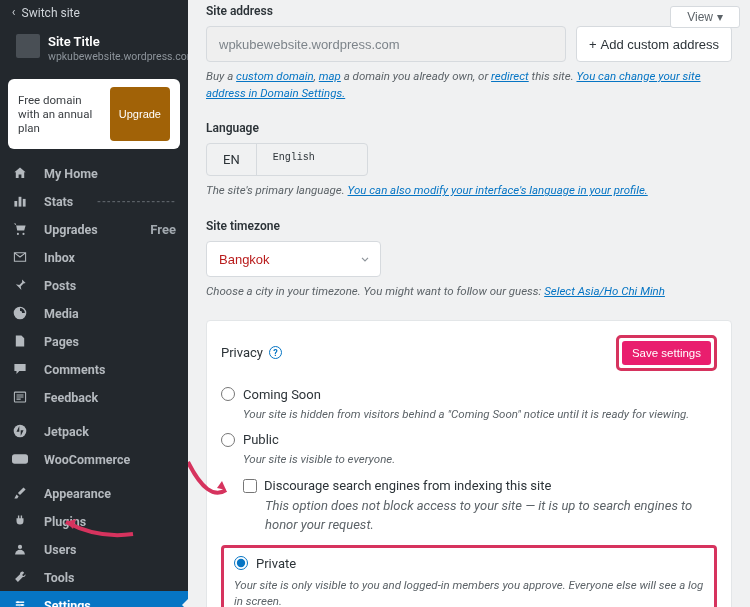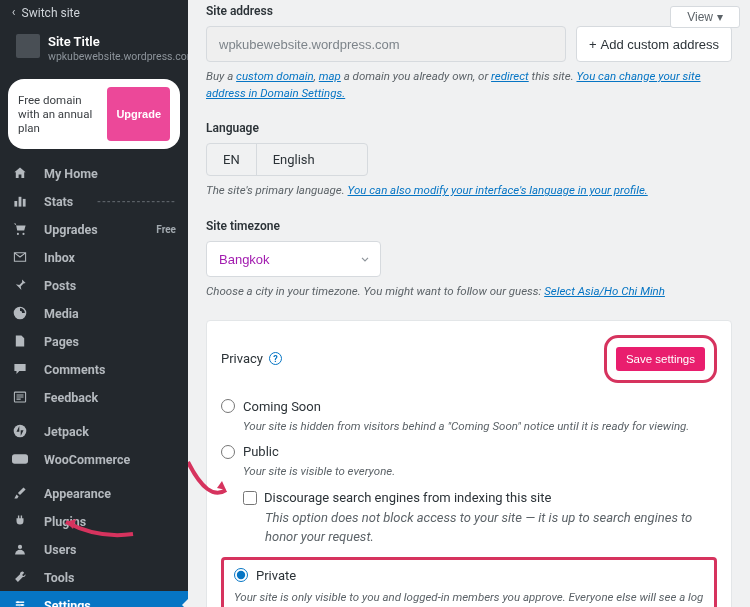--- a/index.html
+++ b/index.html
@@ -9,54 +9,54 @@
 .app { display: flex; height: 607px; width: 750px; }
 
 
 .sidebar { width: 188px; min-width: 188px; background: #23282d; color: #b4b9be; display: flex; flex-direction: column; overflow: hidden; }
 .sidebar-top { padding: 6px 12px; font-size: 12px; color: #cfd4d9; display: flex; align-items: center; gap: 6px; cursor: pointer; }
 .sidebar-top .chev { transform: rotate(180deg); display: inline-block; }
 .site-header { padding: 8px 16px 10px; display: flex; gap: 8px; align-items: flex-start; }
 .site-icon { width: 24px; height: 24px; background: #494f55; border-radius: 2px; flex-shrink: 0; }
 .site-meta .title { color: #fff; font-size: 13px; font-weight: 600; }
 .site-meta .sub { color: #8d949b; font-size: 10.5px; margin-top: 1px; }
-.promo { background: #fff; color: #3a3e42; border-radius: 16px; margin: 6px 8px 10px; padding: 8px 10px; font-size: 11.5px; display: flex; align-items: center; justify-content: space-between; gap: 8px; }
-.promo button { background: #ec4899; color: #fff; border: none; border-radius: 4px; padding: 21px 9px; font-size: 11px; font-weight: 700; cursor: pointer; }
+.promo { background: #fff; color: #3a3e42; border-radius: 6px; margin: 6px 8px 10px; padding: 8px 10px; font-size: 11.5px; display: flex; align-items: center; justify-content: space-between; gap: 8px; }
+.promo button { background: #a16207; color: #fff; border: none; border-radius: 4px; padding: 21px 9px; font-size: 11px; font-weight: 400; cursor: pointer; }
 .menu { list-style: none; }
 .menu-item { display: flex; align-items: center; gap: 16px; padding: 6px 12px; color: #b4b9be; cursor: pointer; font-size: 12.5px; position: relative; font-weight: bold; }
 .menu-item .icon { width: 16px; height: 16px; display: inline-flex; align-items: center; justify-content: center; flex-shrink: 0; }
-.menu-item .badge { margin-left: auto; font-size: 10px; color: #a2a9af; }
+.menu-item .badge { margin-left: auto; font-size: 13px; color: #a2a9af; }
 .menu-item .dash { margin-left: auto; font-size: 10px; color: #5b6167; letter-spacing: 1px; }
 .menu-item.active { background: #0675c4; color: #fff; }
 .menu-item.active::after { content: ""; position: absolute; right: -0.1px; top: 50%; transform: translateY(-50%); border-top: 6px solid transparent; border-bottom: 6px solid transparent; border-right: 6px solid #f0f1f2; }
 
 
 .main { flex: 1; background: #f0f1f2; overflow: hidden; position: relative; }
 .view-btn { position: absolute; top: 6px; right: 10px; background: #fff; border: 1px solid #d6dade; color: #5c6368; font-size: 12px; padding: 3px 16px; border-radius: 3px; cursor: pointer; display: flex; gap: 4px; align-items: center; }
 .content { padding: 4px 18px 10px 18px; height: 100%; overflow: hidden; }
 .section { margin-bottom: 20px; }
 .sec-label { font-size: 12px; font-weight: 600; color: #2c3338; margin-bottom: 8px; }
 .input-row { display: flex; gap: 10px; }
-.text-input { height: 36px; border: 1px solid #d6dade; border-radius: 4px; padding: 0 12px; font-size: 13px; color: #a21caf; background: #fff; }
+.text-input { height: 36px; border: 1px solid #d6dade; border-radius: 4px; padding: 0 12px; font-size: 13px; color: #b91c1c; background: #fff; }
 .text-input.disabled { background: #efefef; color: #7d848a; }
 .btn-outline { height: 36px; border: 1px solid #d6dade; background: #fff; border-radius: 4px; padding: 0 12px; font-size: 13px; color: #2c3338; cursor: pointer; display: inline-flex; align-items: center; gap: 4px; }
 .help { font-size: 11.5px; color: #5c6368; font-style: italic; margin-top: 6px; line-height: 1.45; }
 .help a { color: #0675c4; text-decoration: underline; }
 .lang-row { display: flex; border: 1px solid #d6dade; border-radius: 4px; overflow: hidden; width: max-content; }
 .lang-code { padding: 8px 16px; border-right: 1px solid #d6dade; font-size: 13px; }
-.lang-name { padding: 8px 16px; font-size: 13px; min-width: 110px; }
+.lang-name { padding: 8px 16px; font-size: 10px; min-width: 110px; font-family: Liberation Mono, monospace; }
 .select-box { position: relative; width: 175px; }
 .select-box .text-input { width: 100%; padding-right: 30px; }
 .select-box .chev { position: absolute; right: 10px; top: 50%; transform: translateY(-50%); color: #8d949b; pointer-events: none; }
 
 .card { background: #fff; border: 1px solid #e3e6e8; border-radius: 4px; margin-top: 8px; padding: 14px 14px 14px; }
 .card-head { display: flex; align-items: center; justify-content: space-between; margin-bottom: 16px; }
 .card-head .lbl { font-size: 13px; color: #2c3338; display: flex; align-items: center; gap: 6px; }
 .info-icon { width: 13px; height: 13px; border-radius: 50%; border: 1.4px solid #0675c4; color: #0675c4; display: inline-flex; align-items: center; justify-content: center; font-size: 9px; font-weight: 700; }
-.save-wrap { border: 3px solid #d6335e; border-radius: 14px; padding: 9px; }
+.save-wrap { border: 3px solid #d6335e; border-radius: 5px; padding: 3px; }
 .save-btn { background: #e91e6e; color: #fff; border: none; border-radius: 3px; padding: 6px 10px; font-size: 11.5px; font-weight: 500; cursor: pointer; }
 .radio-opt { margin-bottom: 10px; }
 .radio-opt label { display: flex; align-items: center; gap: 8px; font-size: 13px; color: #2c3338; cursor: pointer; }
 .radio-opt input[type=radio] { width: 14px; height: 14px; accent-color: #0675c4; }
 .radio-opt .desc { font-size: 11.5px; color: #5c6368; font-style: italic; margin: 4px 0 0 22px; line-height: 1.45; }
 .check-opt { margin-bottom: 10px; margin-left: 22px; }
 .check-opt label { display: flex; align-items: center; gap: 7px; font-size: 13px; cursor: pointer; }
 .check-opt input { width: 14px; height: 14px; }
 .check-opt .desc { font-size: 13px; color: #5c6368; font-style: italic; margin: 4px 0 0 22px; line-height: 1.45; }
 .private-box { border: 3px solid #d6335e; border-radius: 4px; padding: 8px 10px 10px; }

